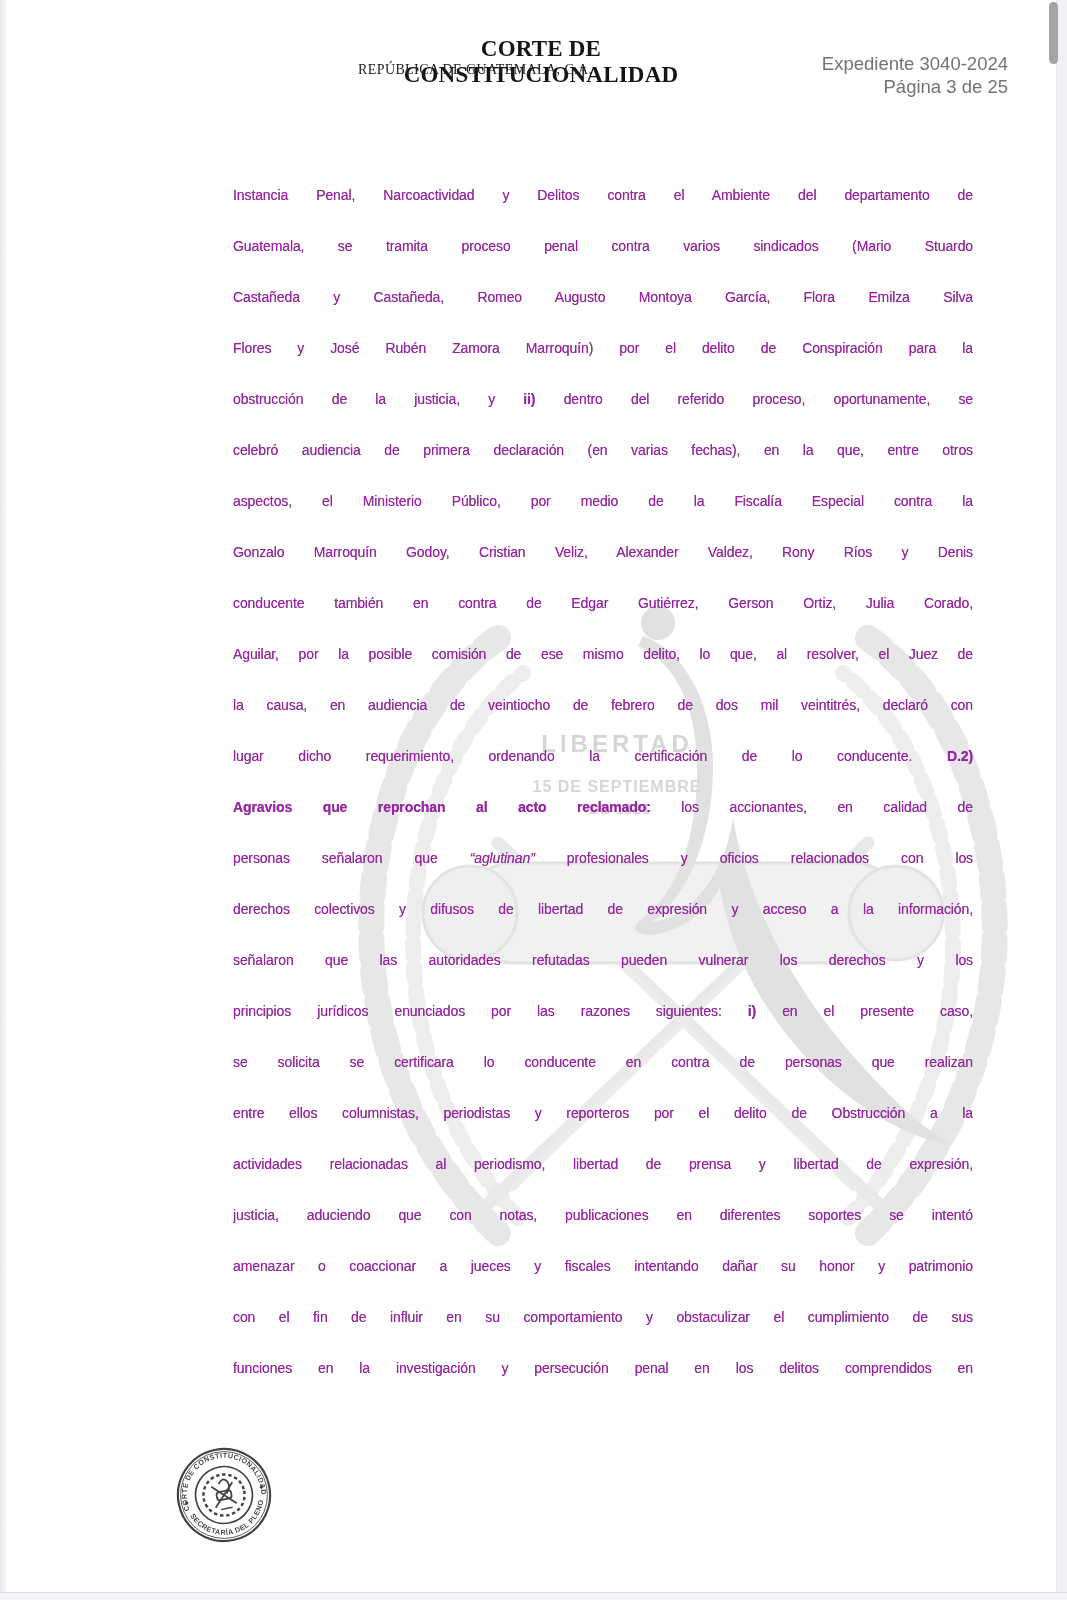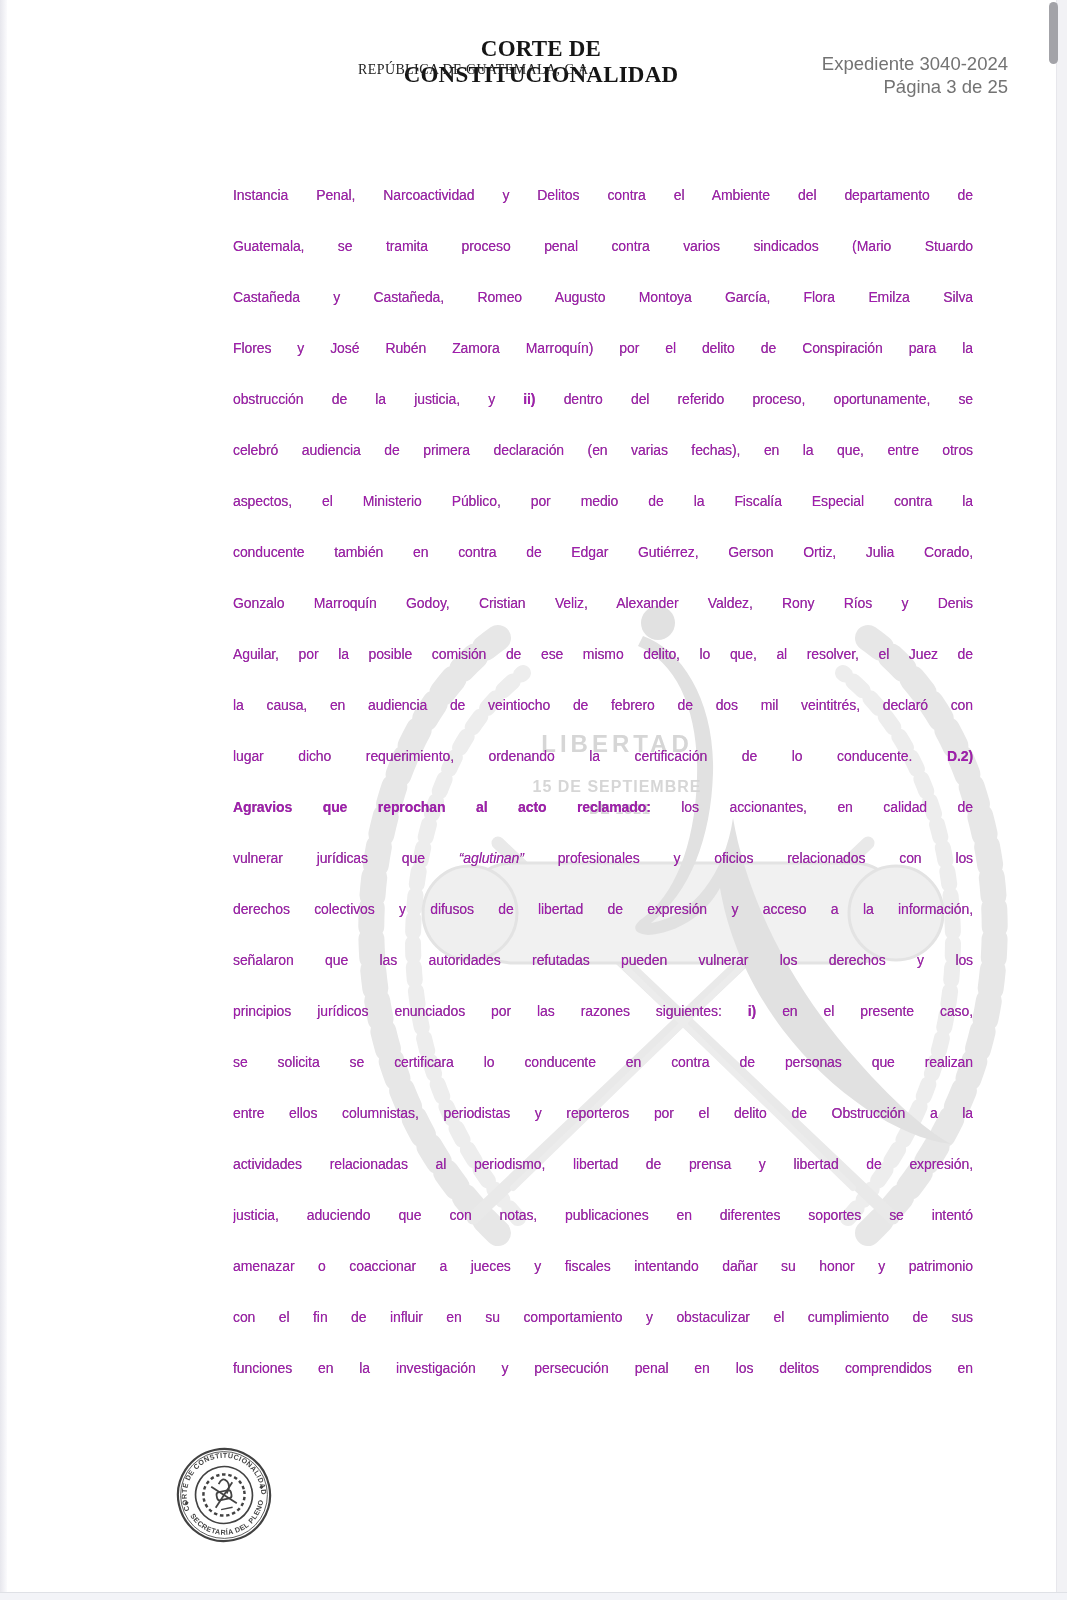--- a/index.html
+++ b/index.html
@@ -110,27 +110,27 @@
   </div>
 
   <div class="doc-lines">
       <div class="doc-line"><span>Instancia Penal, Narcoactividad y Delitos contra el Ambiente del departamento de</span></div>
       <div class="doc-line"><span>Guatemala, se tramita proceso penal contra varios sindicados (Mario Stuardo</span></div>
       <div class="doc-line"><span>Castañeda y Castañeda, Romeo Augusto Montoya García, Flora Emilza Silva</span></div>
       <div class="doc-line"><span>Flores y José Rubén Zamora Marroquín) por el delito de Conspiración para la</span></div>
       <div class="doc-line"><span>obstrucción de la justicia, y </span><span class="b">ii)</span><span> dentro del referido proceso, oportunamente, se</span></div>
       <div class="doc-line"><span>celebró audiencia de primera declaración (en varias fechas), en la que, entre otros</span></div>
       <div class="doc-line"><span>aspectos, el Ministerio Público, por medio de la Fiscalía Especial contra la</span></div>
+      <div class="doc-line"><span>Gonzalo Marroquín Godoy, Cristian Veliz, Alexander Valdez, Rony Ríos y Denis</span></div>
       <div class="doc-line"><span>conducente también en contra de Edgar Gutiérrez, Gerson Ortiz, Julia Corado,</span></div>
-      <div class="doc-line"><span>Gonzalo Marroquín Godoy, Cristian Veliz, Alexander Valdez, Rony Ríos y Denis</span></div>
       <div class="doc-line"><span>Aguilar, por la posible comisión de ese mismo delito, lo que, al resolver, el Juez de</span></div>
       <div class="doc-line"><span>la causa, en audiencia de veintiocho de febrero de dos mil veintitrés, declaró con</span></div>
       <div class="doc-line"><span>lugar dicho requerimiento, ordenando la certificación de lo conducente. </span><span class="b">D.2)</span></div>
       <div class="doc-line"><span class="b">Agravios que reprochan al acto reclamado:</span><span> los accionantes, en calidad de</span></div>
-      <div class="doc-line"><span>vulnerar jurídicas que </span><span class="i">“aglutinan”</span><span> profesionales y oficios relacionados con los</span></div>
+      <div class="doc-line"><span>personas señalaron que </span><span class="i">“aglutinan”</span><span> profesionales y oficios relacionados con los</span></div>
       <div class="doc-line"><span>derechos colectivos y difusos de libertad de expresión y acceso a la información,</span></div>
       <div class="doc-line"><span>señalaron que las autoridades refutadas pueden vulnerar los derechos y los</span></div>
       <div class="doc-line"><span>principios jurídicos enunciados por las razones siguientes: </span><span class="b">i)</span><span> en el presente caso,</span></div>
       <div class="doc-line"><span>se solicita se certificara lo conducente en contra de personas que realizan</span></div>
       <div class="doc-line"><span>entre ellos columnistas, periodistas y reporteros por el delito de Obstrucción a la</span></div>
       <div class="doc-line"><span>actividades relacionadas al periodismo, libertad de prensa y libertad de expresión,</span></div>
       <div class="doc-line"><span>justicia, aduciendo que con notas, publicaciones en diferentes soportes se intentó</span></div>
       <div class="doc-line"><span>amenazar o coaccionar a jueces y fiscales intentando dañar su honor y patrimonio</span></div>
       <div class="doc-line"><span>con el fin de influir en su comportamiento y obstaculizar el cumplimiento de sus</span></div>
       <div class="doc-line"><span>funciones en la investigación y persecución penal en los delitos comprendidos en</span></div>

